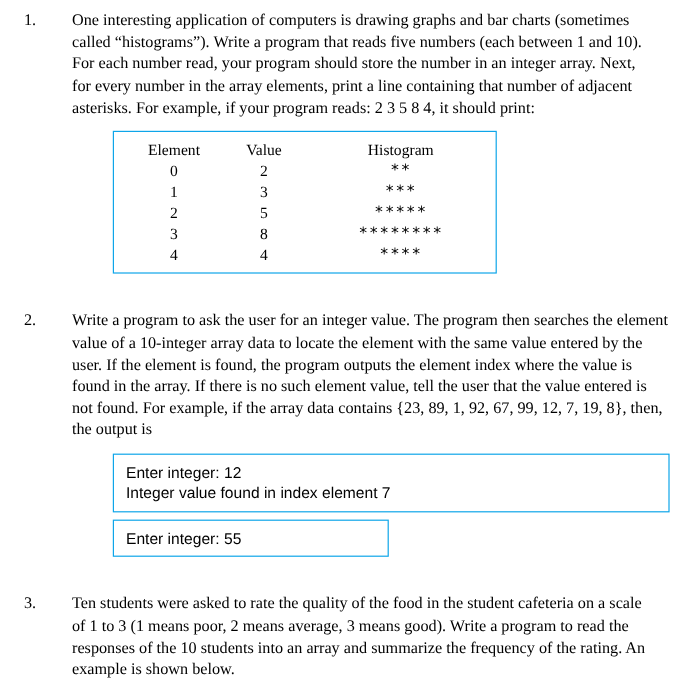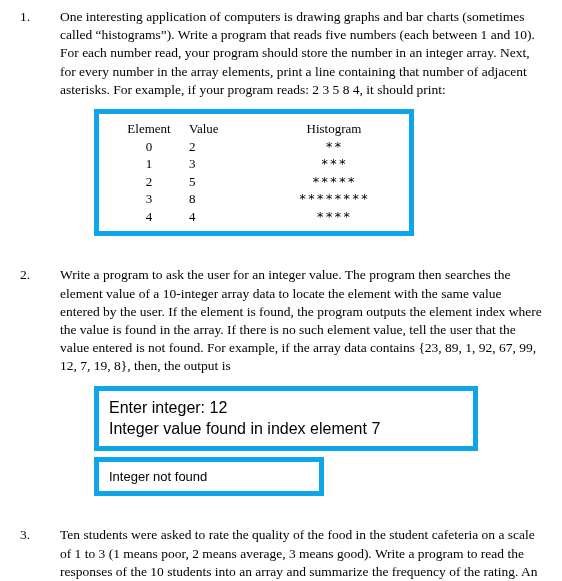--- a/index.html
+++ b/index.html
@@ -21,41 +21,41 @@
     width: 40px;
     flex-shrink: 0;
   }
   .body {
     flex: 1;
   }
   .para {
     margin-bottom: 10px;
   }
   .box {
-    border: 5px solid #0ea5e9;
+    border: 1px solid #0ea5e9;
     margin: 6px 0 6px 34px;
     padding: 6px 10px;
     font-family: "Times New Roman", Times, serif;
     font-size: 13px;
     line-height: 1.35;
     box-sizing: border-box;
   }
   .box-histogram {
     width: 320px;
     font-family: "Times New Roman", Times, serif;
   }
   .htab { display: flex; }
   .hc1 { width: 80px; text-align: center; }
-  .hc2 { width: 70px; }
+  .hc2 { width: 70px; text-align: center; }
   .hc3 { flex:1; text-align:center; padding-left:10px; font-family: monospace; letter-spacing:1px;}
   .hhead .hc3 { font-family: "Times New Roman", Times, serif; letter-spacing:0;}
   .box-io {
-    width: 384px;
+    width: 464px;
     font-family: Arial, sans-serif;
-    font-size: 16px;
+    font-size: 13px;
   }
   .otherwise {
     margin: 4px 0 4px 0;
   }
   .box-io2 {
     width: 230px;
     font-family: Arial, sans-serif;
     font-size: 13px;
   }
 </style>
@@ -103,21 +103,21 @@
 
 <div class="problem">
   <div class="num">2.</div>
   <div class="body">
     <div class="para">Write a program to ask the user for an integer value. The program then searches the element value of a 10-integer array data to locate the element with the same value entered by the user. If the element is found, the program outputs the element index where the value is found in the array. If there is no such element value, tell the user that the value entered is not found. For example, if the array data contains {23, 89, 1, 92, 67, 99, 12, 7, 19, 8}, then, the output is</div>
     <div class="box box-io">
       <div>Enter integer: 12</div>
       <div>Integer value found in index element  7</div>
     </div>
     <div class="box box-io2">
-      <div>Integer not found</div>
+      <div>Enter integer: 55</div>
     </div>
   </div>
 </div>
 
 <div class="problem">
   <div class="num">3.</div>
   <div class="body">
     <div class="para">Ten students were asked to rate the quality of the food in the student cafeteria on a scale of 1 to 3 (1 means poor, 2 means average, 3 means good). Write a program to read the responses of the 10 students into an array and summarize the frequency of the rating. An example is shown below.</div>
 
   </div>

